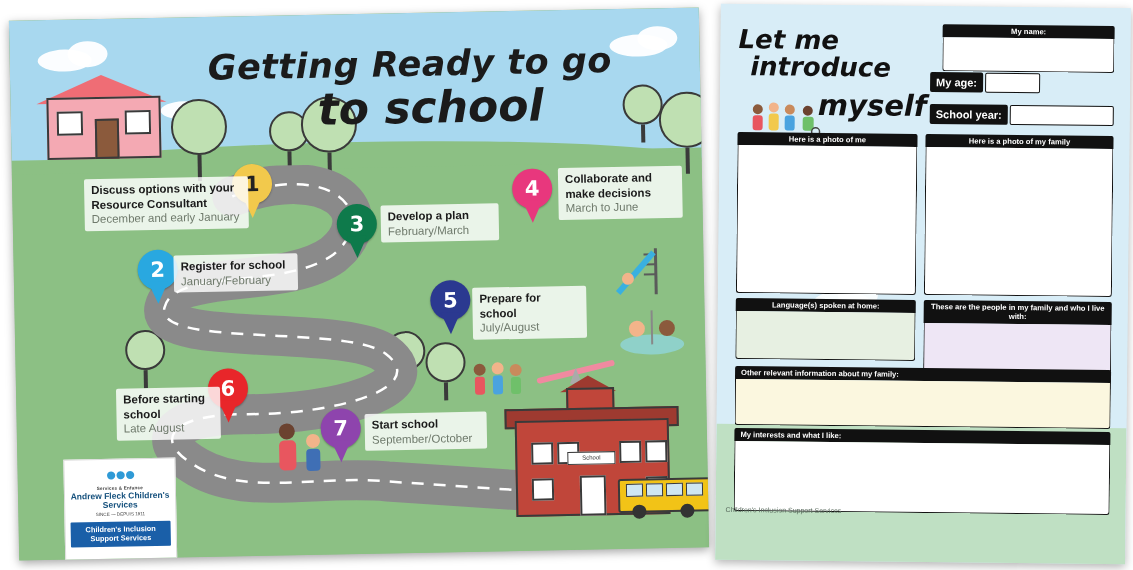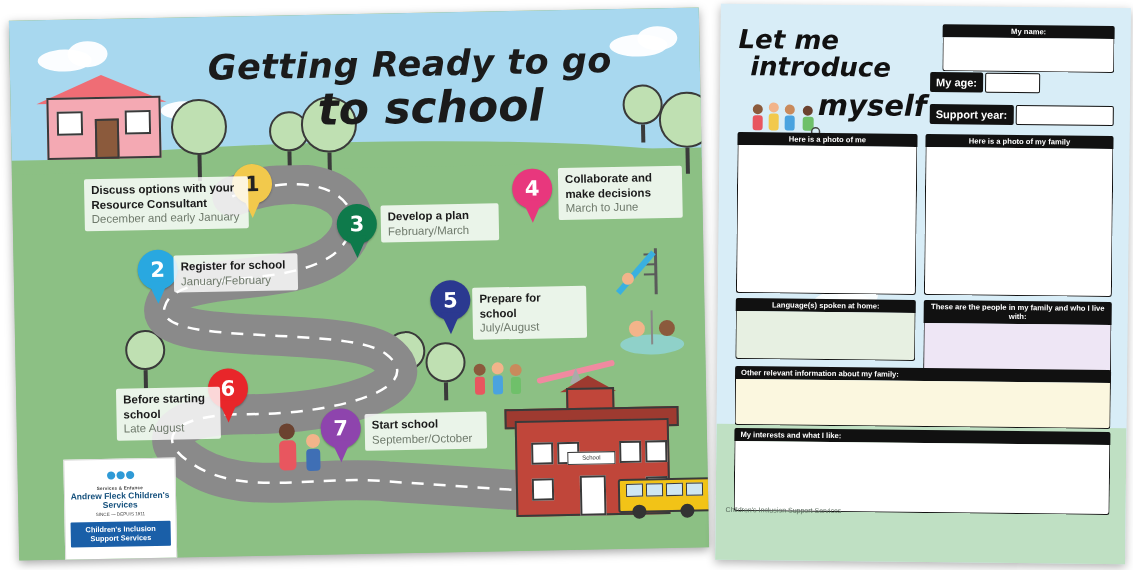--- a/index.html
+++ b/index.html
@@ -429,21 +429,21 @@
 
   <div class="age-f" style="position:absolute;">
     <div class="rowcap">
       <span class="inline-cap">My age:</span>
       <span class="inline-box"></span>
     </div>
   </div>
 
   <div class="year-f" style="position:absolute;">
     <div class="rowcap">
-      <span class="inline-cap">Support year:</span>
+      <span class="inline-cap">School year:</span>
       <span class="inline-box"></span>
     </div>
   </div>
 
   <div class="fld photo-me">
     <div class="cap">Here is a photo of me</div>
     <div class="box"></div>
   </div>
   <div class="fld photo-fam">
     <div class="cap">Here is a photo of my family</div>

